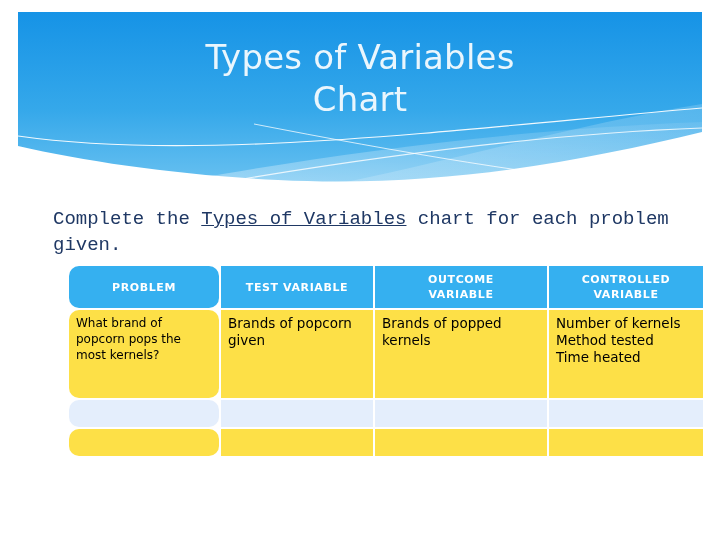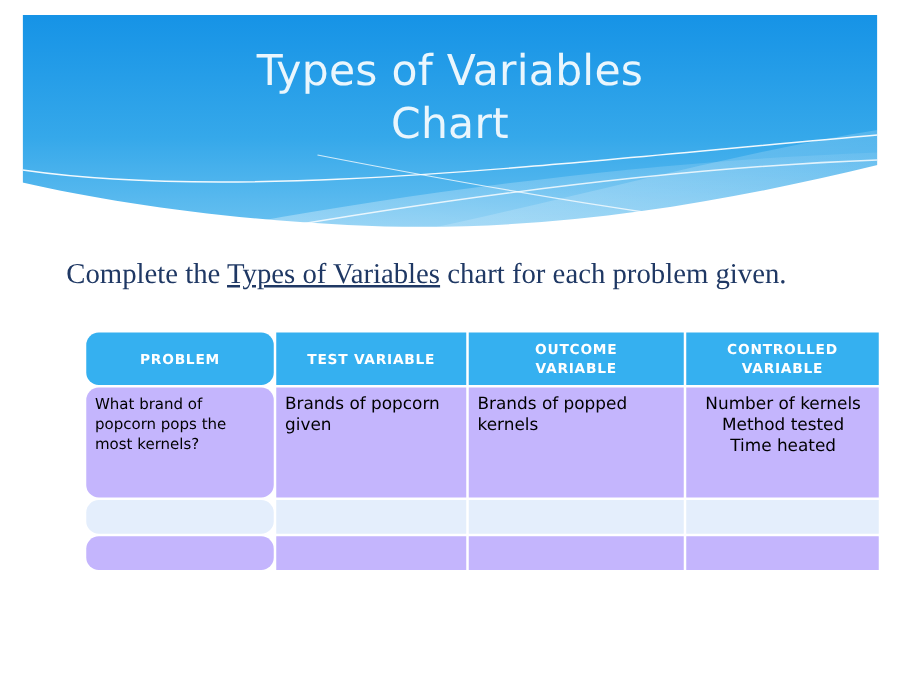--- a/index.html
+++ b/index.html
@@ -46,23 +46,23 @@
     pointer-events: none;
   }
 
   
   #instruction {
     position: absolute;
     left: 53px;
     top: 206px;
     width: 640px;
     color: #1f3864;
-    font-size: 23px;
+    font-size: 19px;
     line-height: 26px;
-    font-family: Liberation Serif, serif;
+    font-family: Liberation Mono, monospace;
   }
   #instruction .emph {
     text-decoration: underline;
   }
 
   
   #variables-table {
     position: absolute;
     left: 67px;
     top: 264px;
@@ -84,41 +84,41 @@
     font-size: 11px;
     font-weight: bold;
     letter-spacing: 0.6px;
     text-align: center;
     vertical-align: middle;
     height: 42px;
     line-height: 15px;
     font-family: "DejaVu Sans", sans-serif;
   }
   #variables-table tbody td {
-    background: #c4b5fd;
+    background: #fde047;
     color: #000000;
     font-size: 13.5px;
     line-height: 17px;
     padding: 5px 6px 6px 7px;
     font-family: "DejaVu Sans", sans-serif;
   }
   #variables-table tbody tr.alt td {
     background: #e4eefc;
   }
   #variables-table tbody tr.data-row td { height: 88px; }
   #variables-table tbody tr.blank-row td { height: 27px; }
   #variables-table tbody td.narrow-text {
     font-size: 12px;
     line-height: 16px;
   }
   .cell-line { display: block; }
   .colw-1 { width: 150px; border-radius: 10px; }
   .colw-2 { width: 152px; }
   .colw-3 { width: 172px; }
-  .colw-4 { width: 154px; text-align: center; }
+  .colw-4 { width: 154px; }
 </style>
 </head>
 <body>
 
 <div id="banner">
   <svg viewBox="0 0 684 178" preserveAspectRatio="none">
     <defs>
       <linearGradient id="gradMain" x1="0" y1="0" x2="0" y2="1">
         <stop offset="0%" stop-color="#1693e6"></stop>
         <stop offset="55%" stop-color="#35a8ea"></stop>

